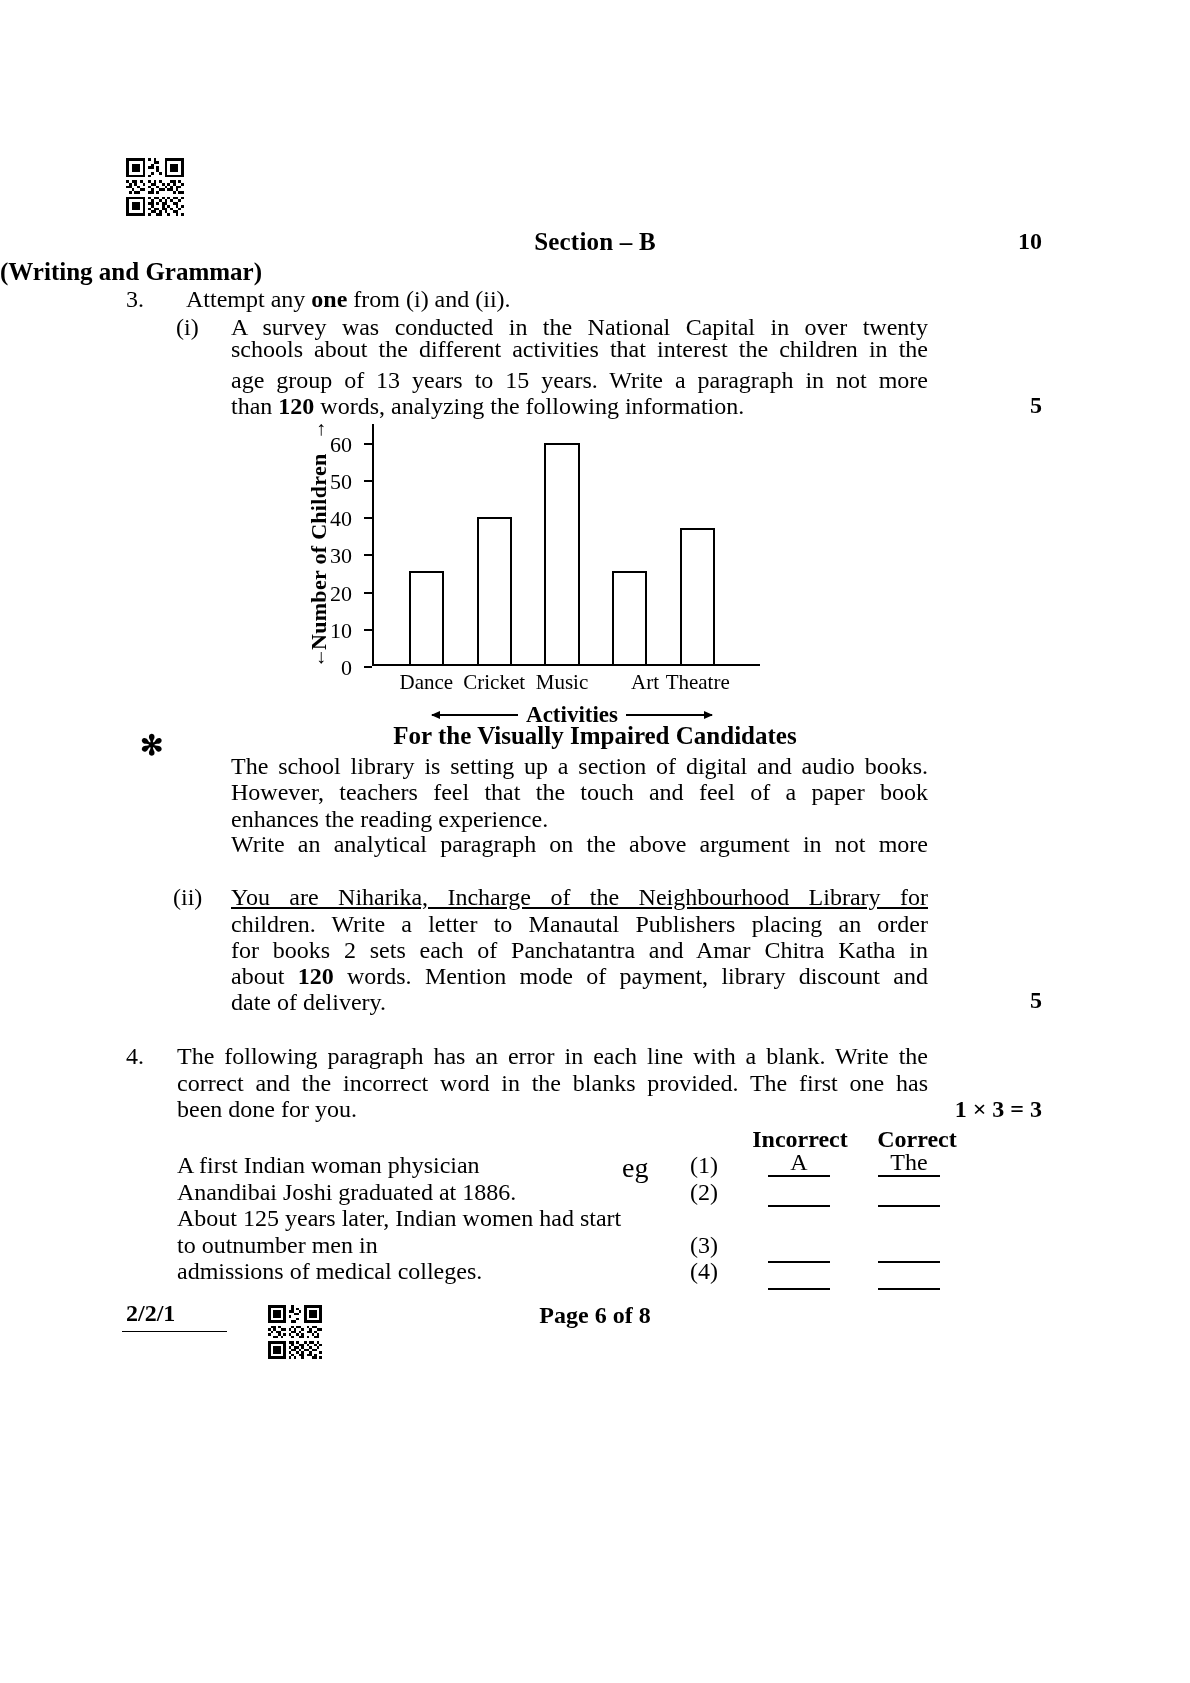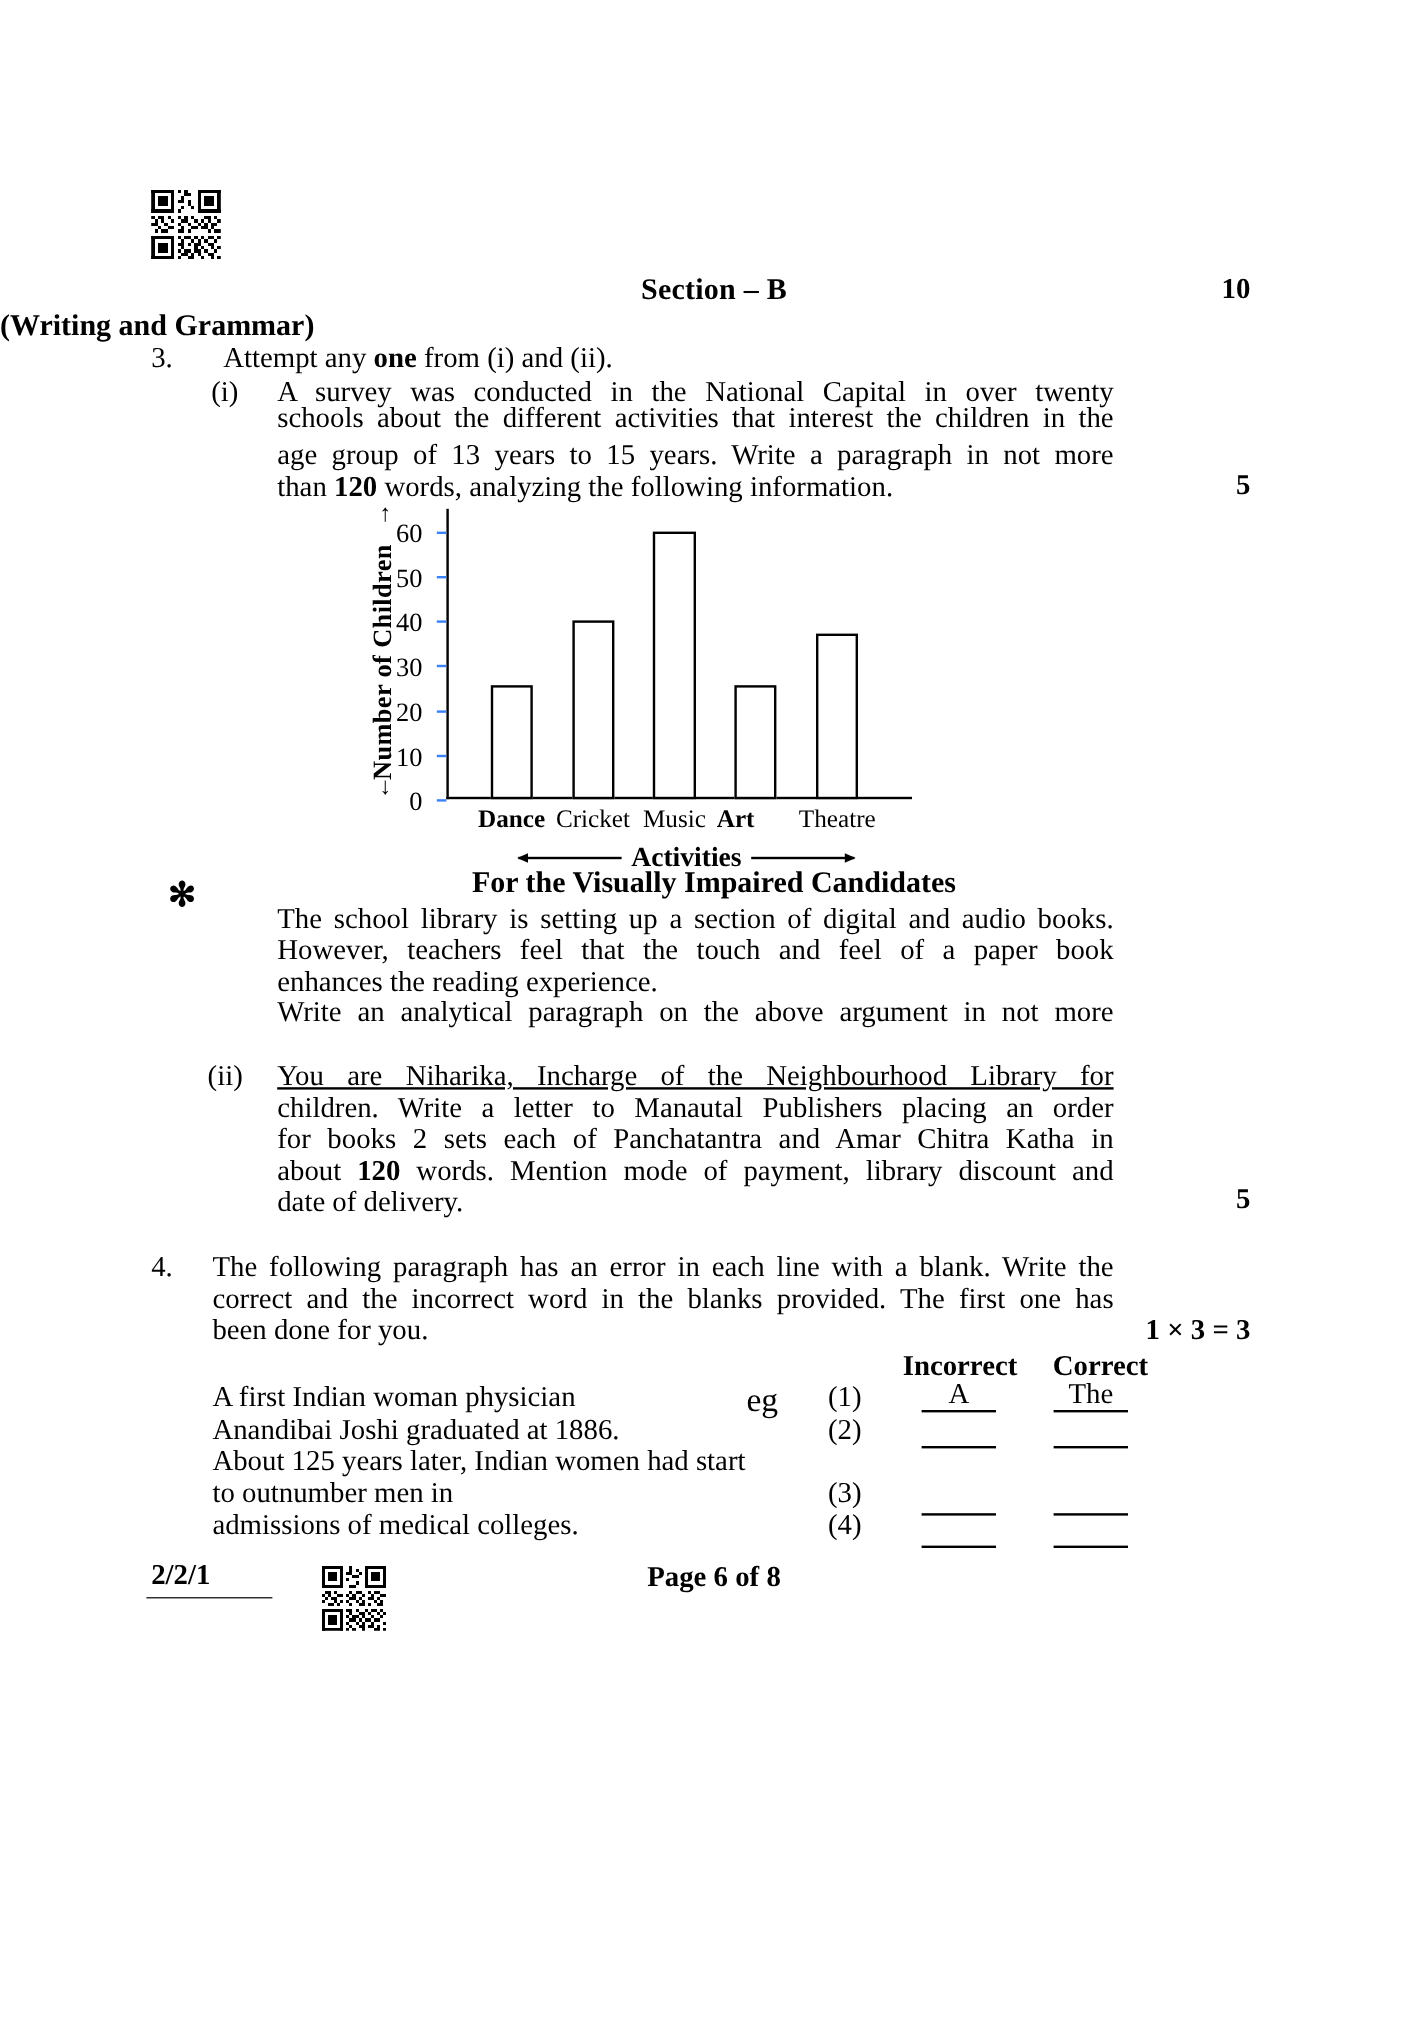--- a/index.html
+++ b/index.html
@@ -294,21 +294,21 @@
     left: 0;
     right: -8px;
     bottom: 0;
     height: 0;
     border-bottom: 2px solid #000;
   }
   .ytick {
     position: absolute;
     left: -8px;
     width: 8px;
-    border-top: 2px solid #3b82f6;
+    border-top: 2px solid #000000;
   }
   .ytick-lab {
     position: absolute;
     right: 100%;
     margin-right: 12px;
     transform: translateY(-50%);
     font-size: 22px;
     white-space: nowrap;
   }
   .bars {
@@ -519,24 +519,24 @@
           </div>
         </div>
       <div class="bars" id="bars">
           <div class="bar" style="left: 36.6429px; width: 35.2857px; height: 94.9385px; border-color: rgb(0, 0, 0); background: rgb(255, 255, 255);"></div>
           <div class="bar" style="left: 104.5px; width: 35.2857px; height: 148.923px; border-color: rgb(0, 0, 0); background: rgb(255, 255, 255);"></div>
           <div class="bar" style="left: 172.357px; width: 35.2857px; height: 223.385px; border-color: rgb(0, 0, 0); background: rgb(255, 255, 255);"></div>
           <div class="bar" style="left: 240.214px; width: 35.2857px; height: 94.9385px; border-color: rgb(0, 0, 0); background: rgb(255, 255, 255);"></div>
           <div class="bar" style="left: 308.071px; width: 35.2857px; height: 137.754px; border-color: rgb(0, 0, 0); background: rgb(255, 255, 255);"></div>
         </div>
       <div id="xlabels">
-          <div class="xlab" style="left: 54.2857px; font-weight: bold;">Dance</div>
+          <div class="xlab" style="left: 54.2857px;">Dance</div>
           <div class="xlab" style="left: 122.143px;">Cricket</div>
           <div class="xlab" style="left: 190px;">Music</div>
-          <div class="xlab" style="left: 241px; font-weight: bold;">Art</div>
+          <div class="xlab" style="left: 273px;">Art</div>
           <div class="xlab" style="left: 325.714px;">Theatre</div>
         </div>
     </div>
 
     <div class="xaxis-title">
       <span class="arrow-line arrow-left"></span>
       <span>Activities</span>
       <span class="arrow-line arrow-right"></span>
     </div>
   </div>

